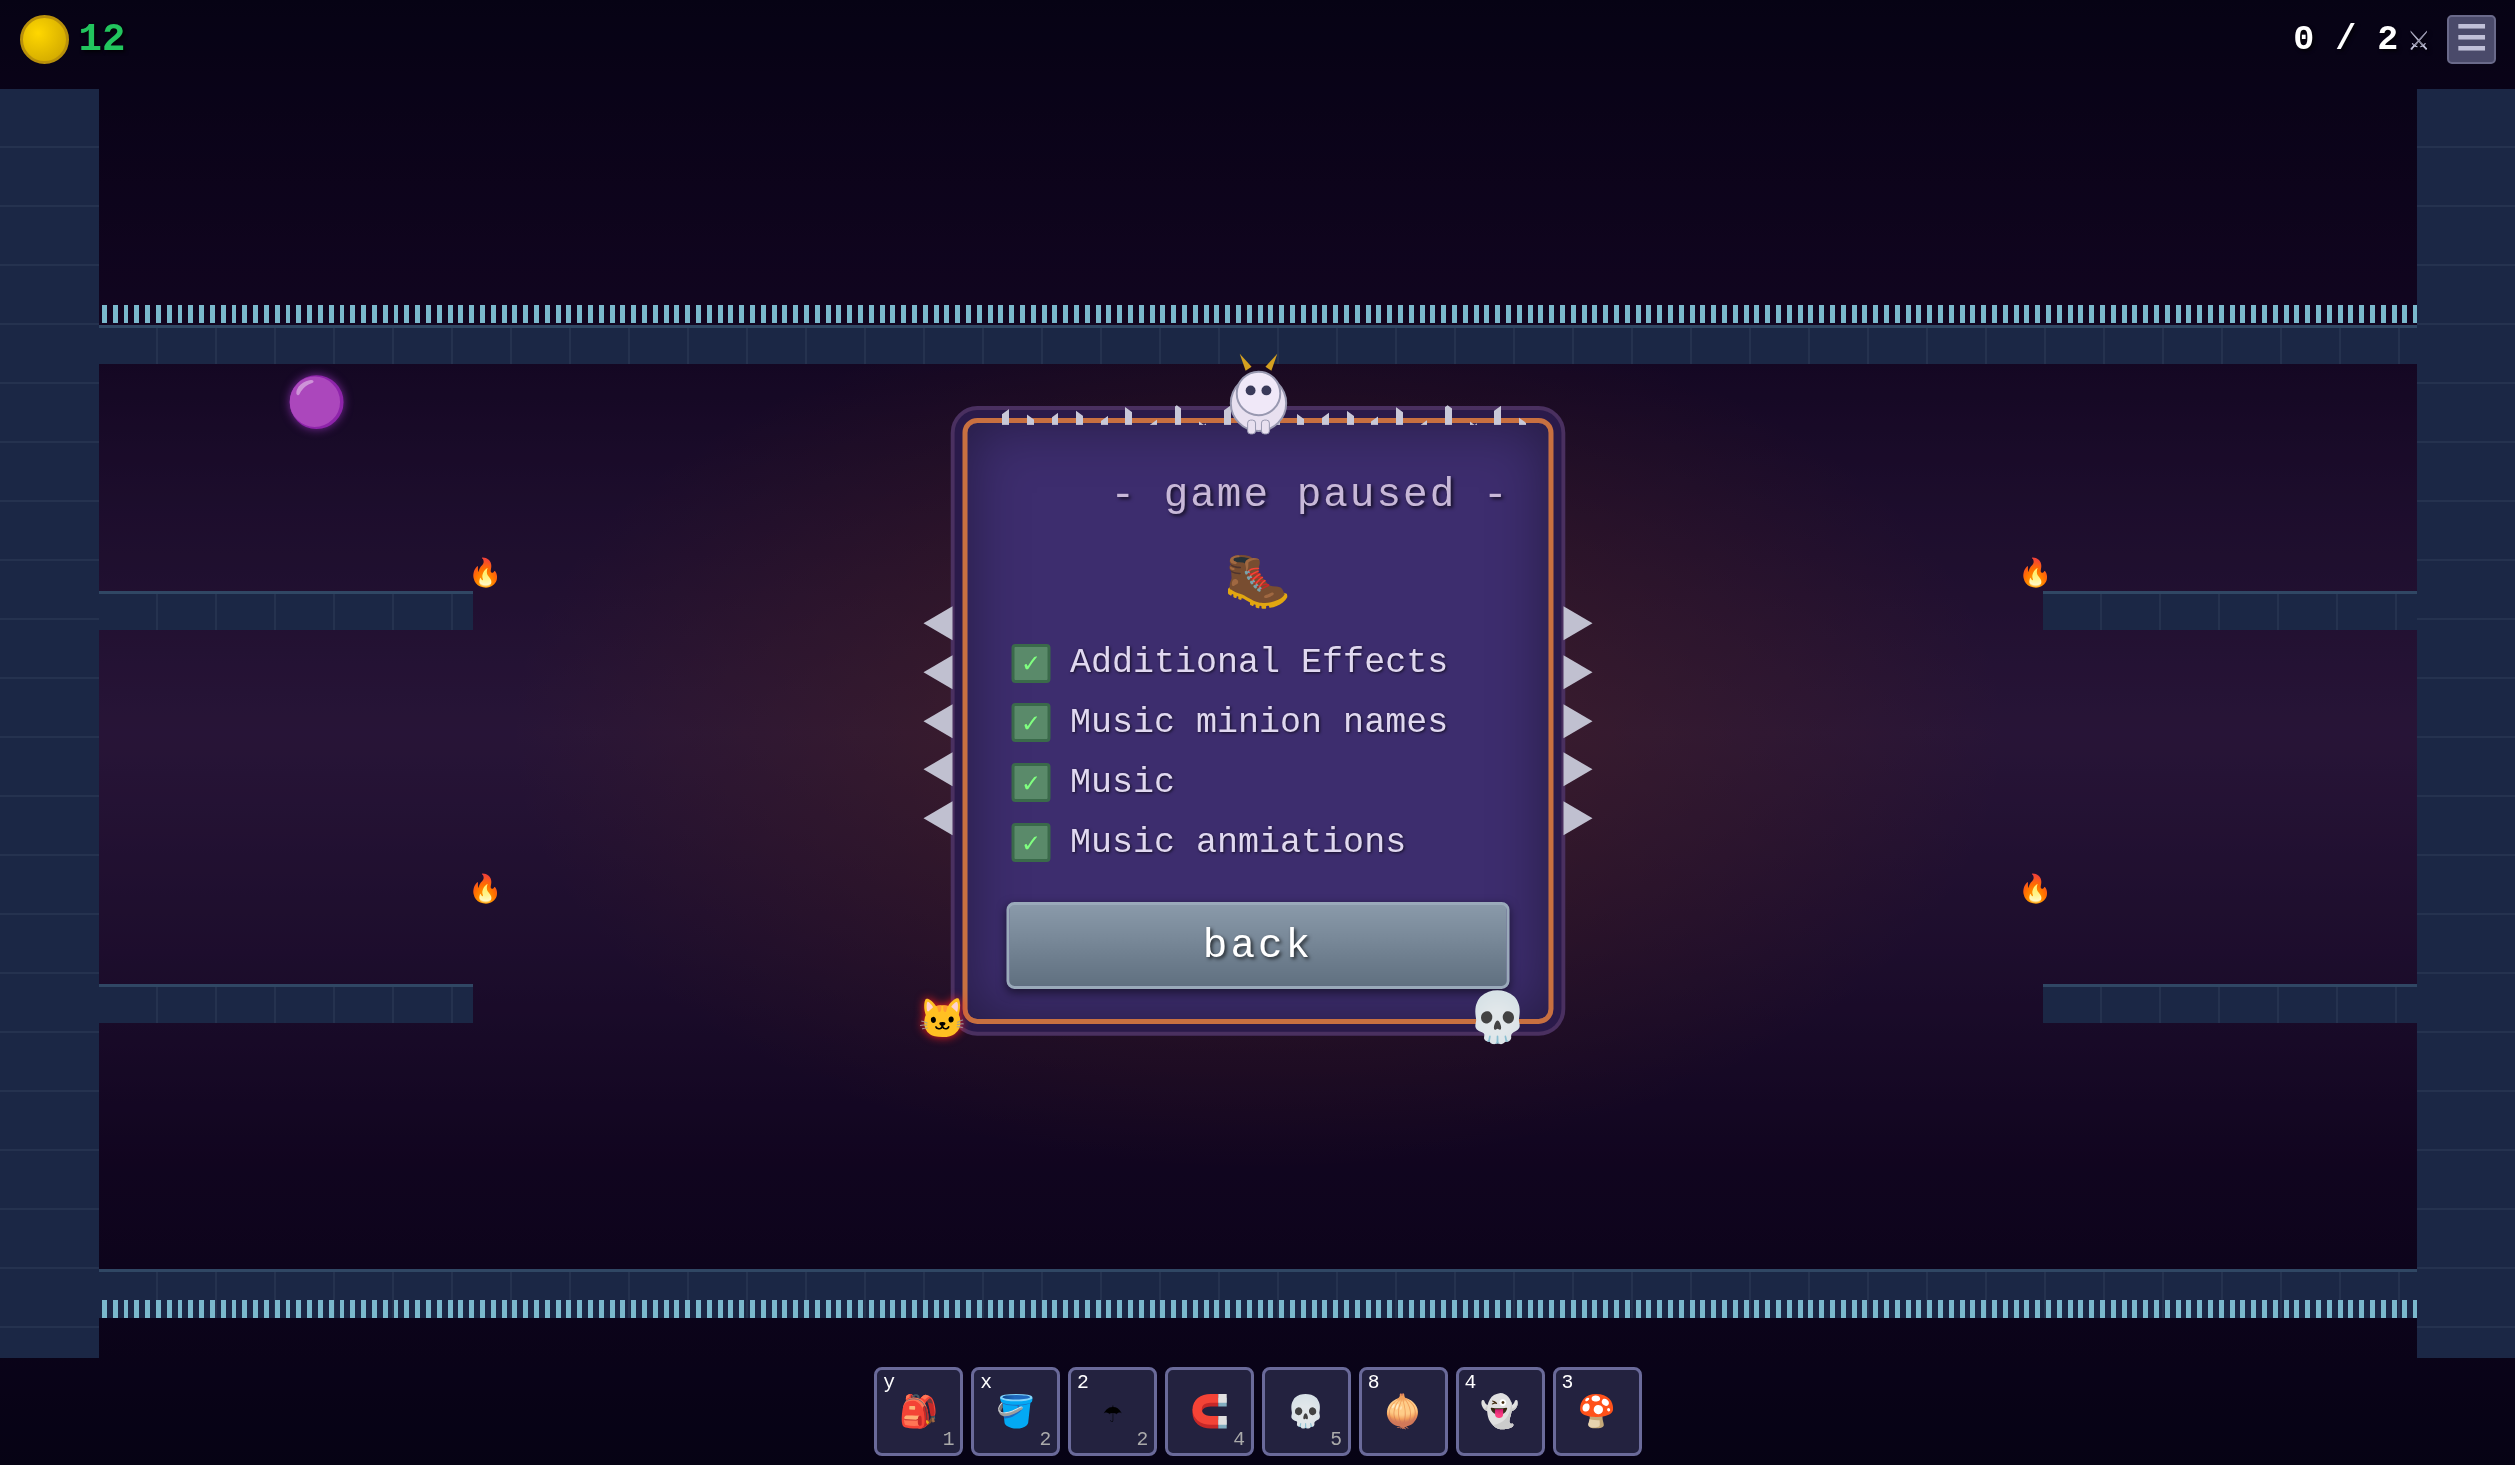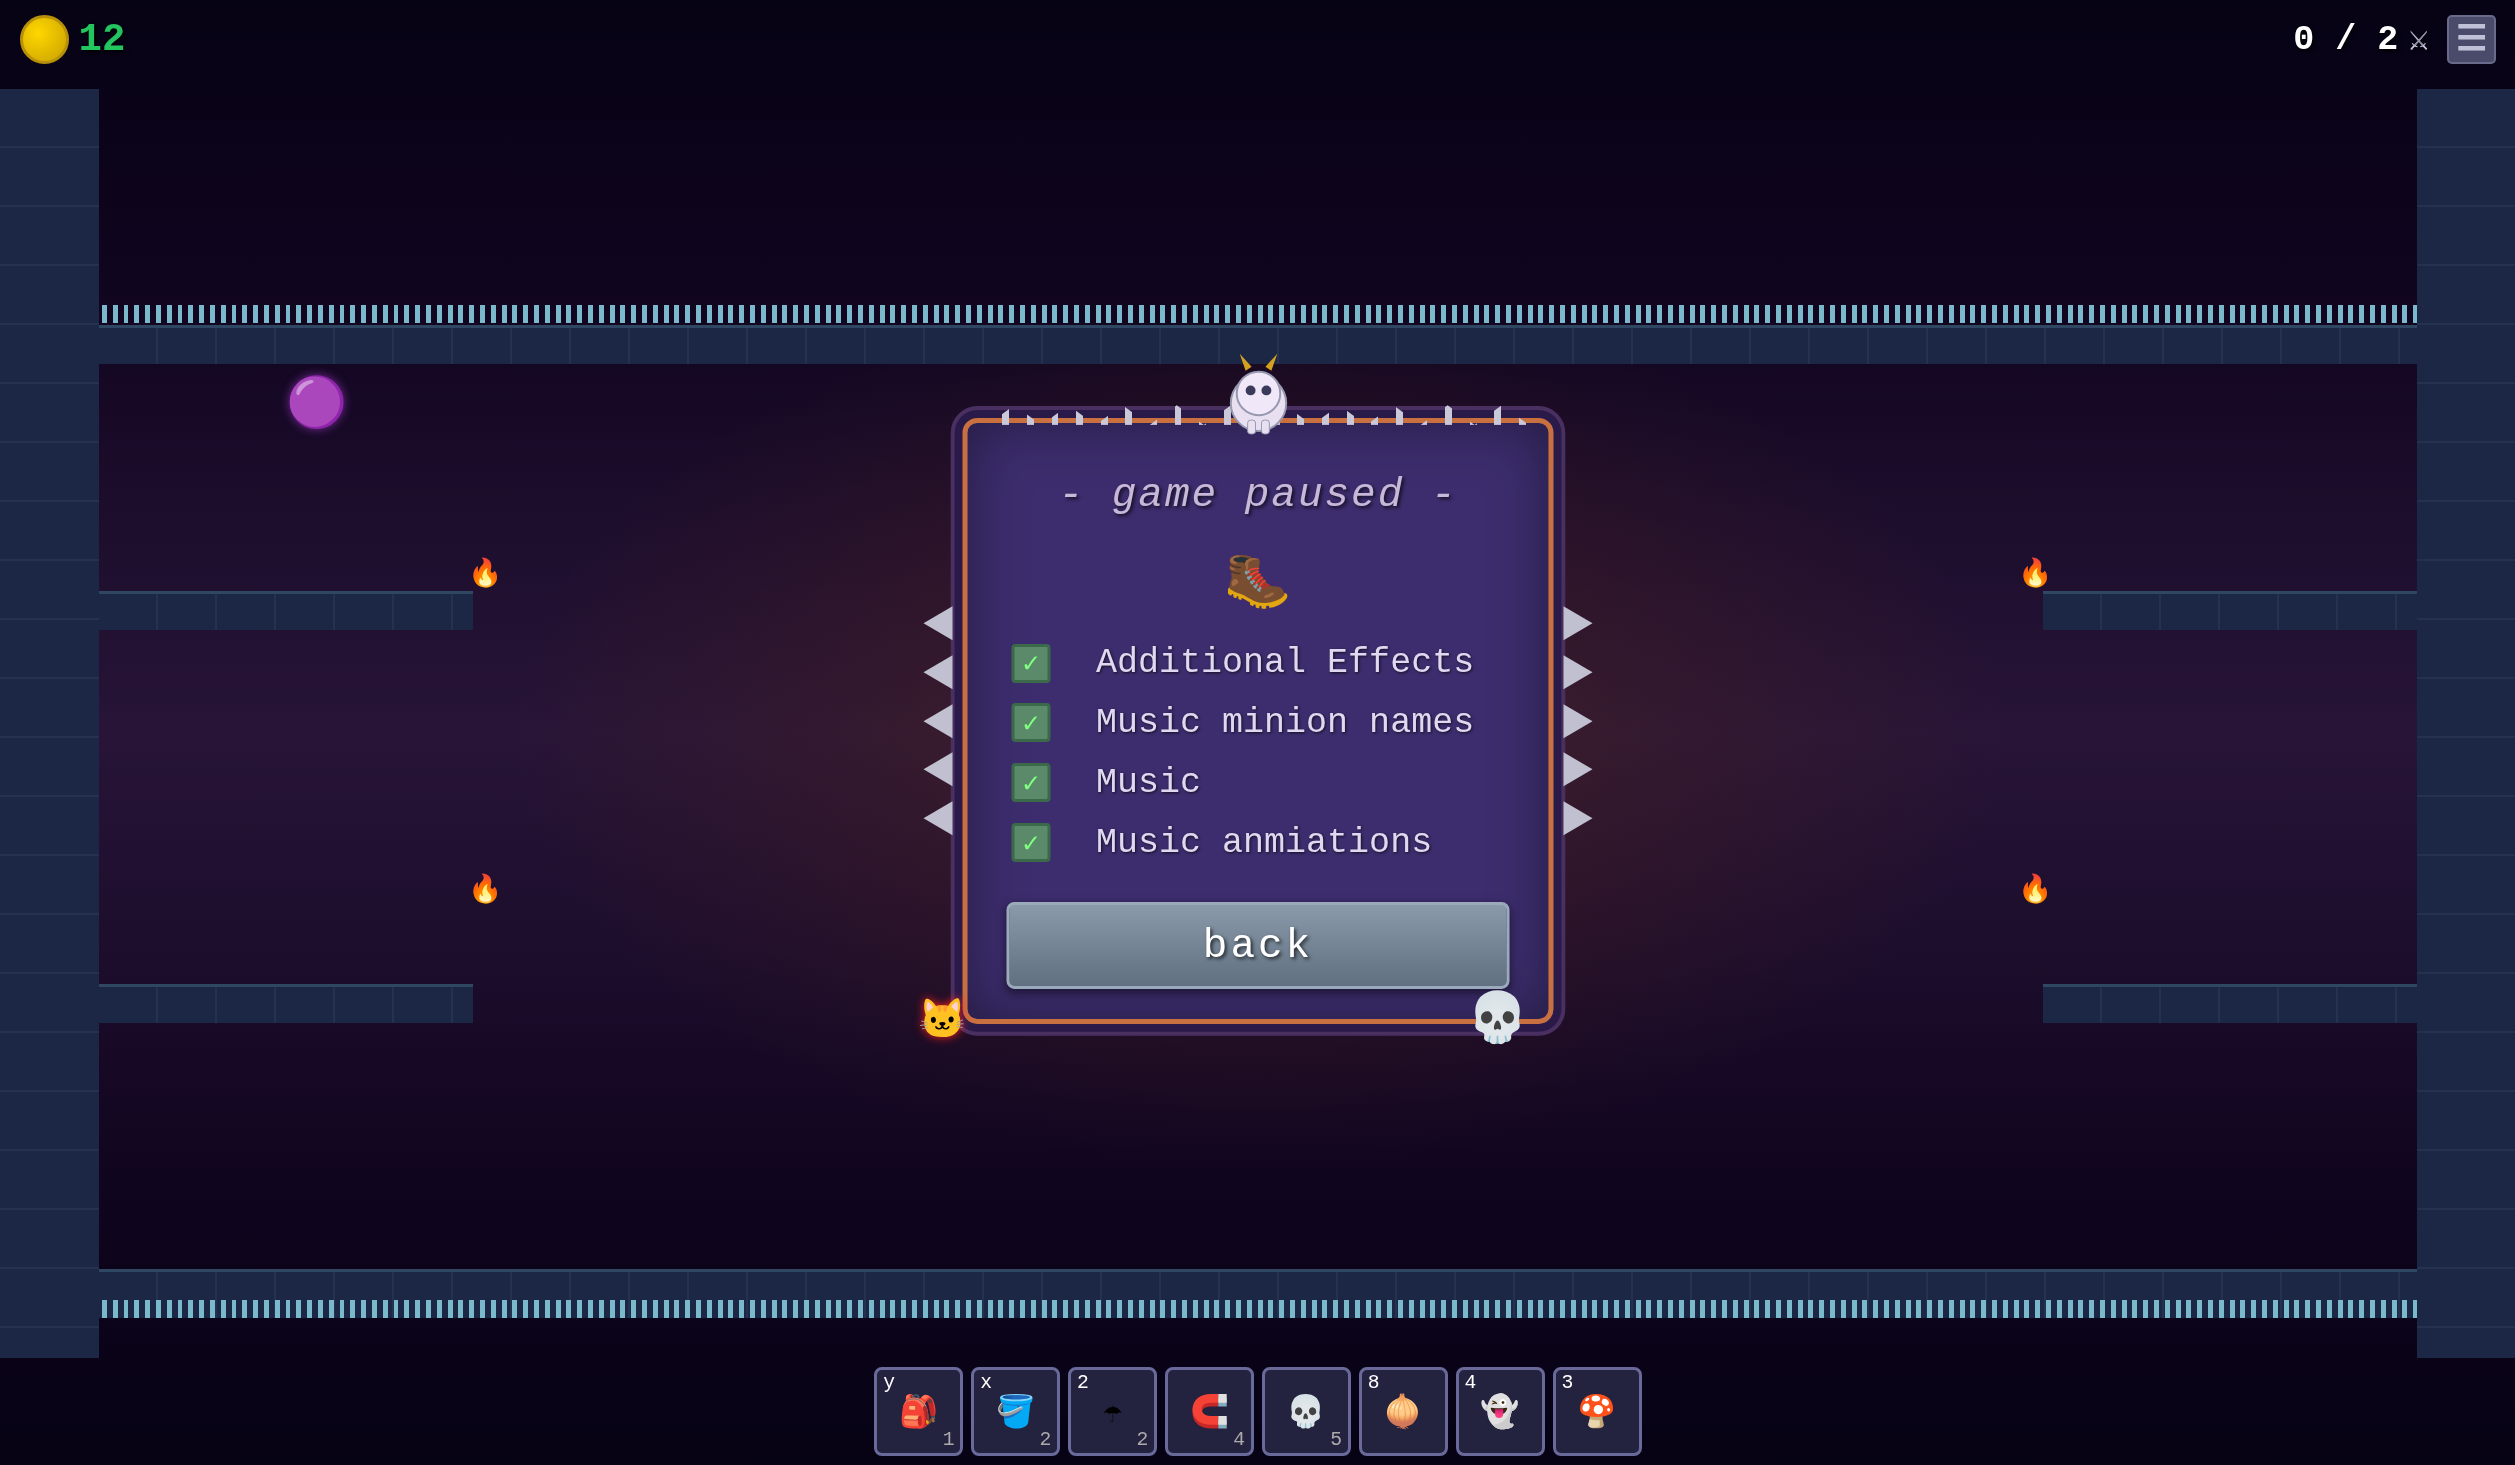--- a/index.html
+++ b/index.html
@@ -195,25 +195,24 @@
       position: absolute;
       top: -69px;
       left: 50%;
       transform: translateX(-50%);
       font-size: 69px;
       text-align: center;
       z-index: 5;
     }
 
     .modal-title {
-      text-align: center;
+      text-align: right;
       color: #c8b8d8;
       font-size: 41px;
       margin-bottom: 29.6px;
-      font-style: italic;
       text-shadow: 2px 2px 3.9px rgba(0,0,0,0.7);
       letter-spacing: 2px;
     }
 
     .modal-icon-row {
       display: flex;
       justify-content: center;
       margin-bottom: 19.7px;
       font-size: 54px;
     }
@@ -251,21 +250,20 @@
       color: #80ff80;
       font-size: 27.6px;
       font-weight: bold;
     }
 
     .option-label {
       color: #e0d8f0;
       font-family: 'Courier New', monospace;
       font-size: 35px;
       text-shadow: 1px 1px 3px rgba(0,0,0,0.7);
-      margin-left: 26px;
     }
 
     
     .back-btn {
       display: block;
       width: 100%;
       padding: 17.7px 0;
       background: linear-gradient(180deg, #8a9aaa, #607080);
       border: 3px solid #9aaaba;
       border-radius: 7.9px;

